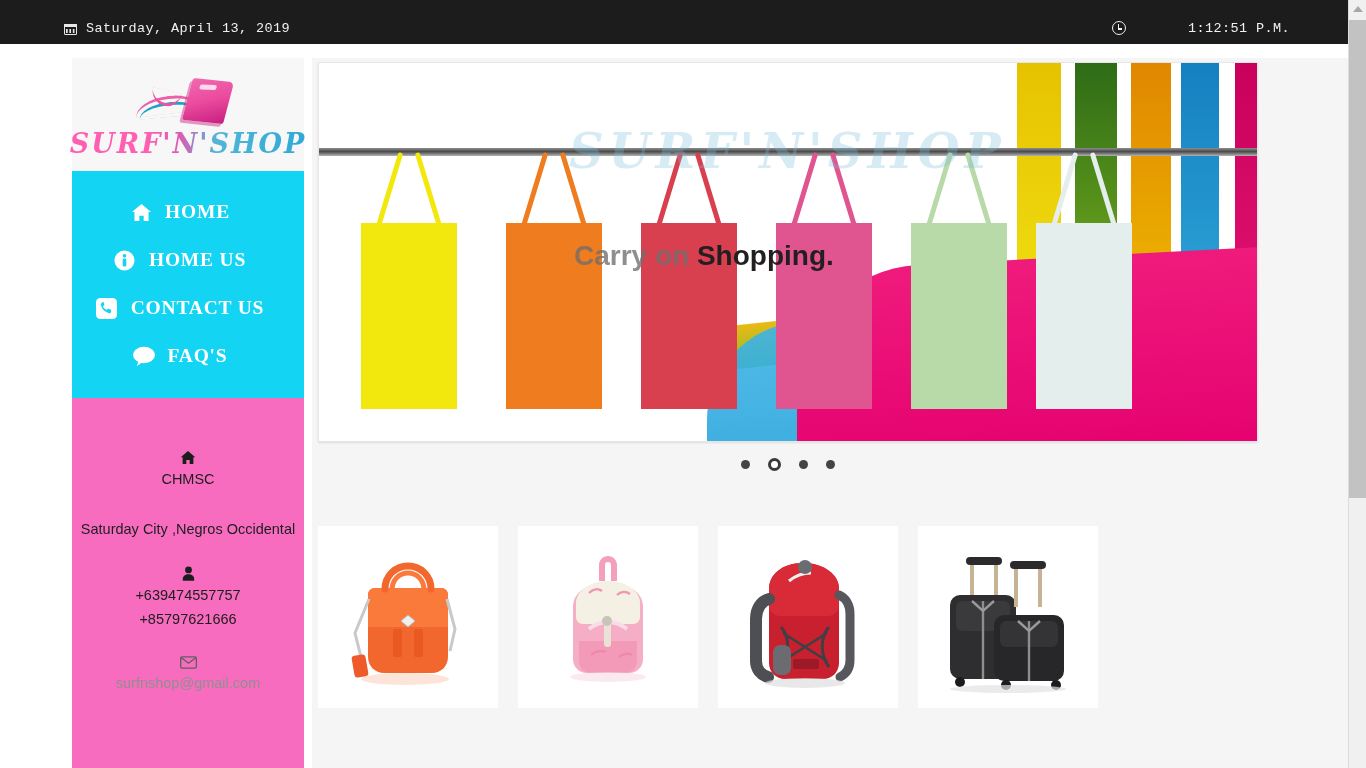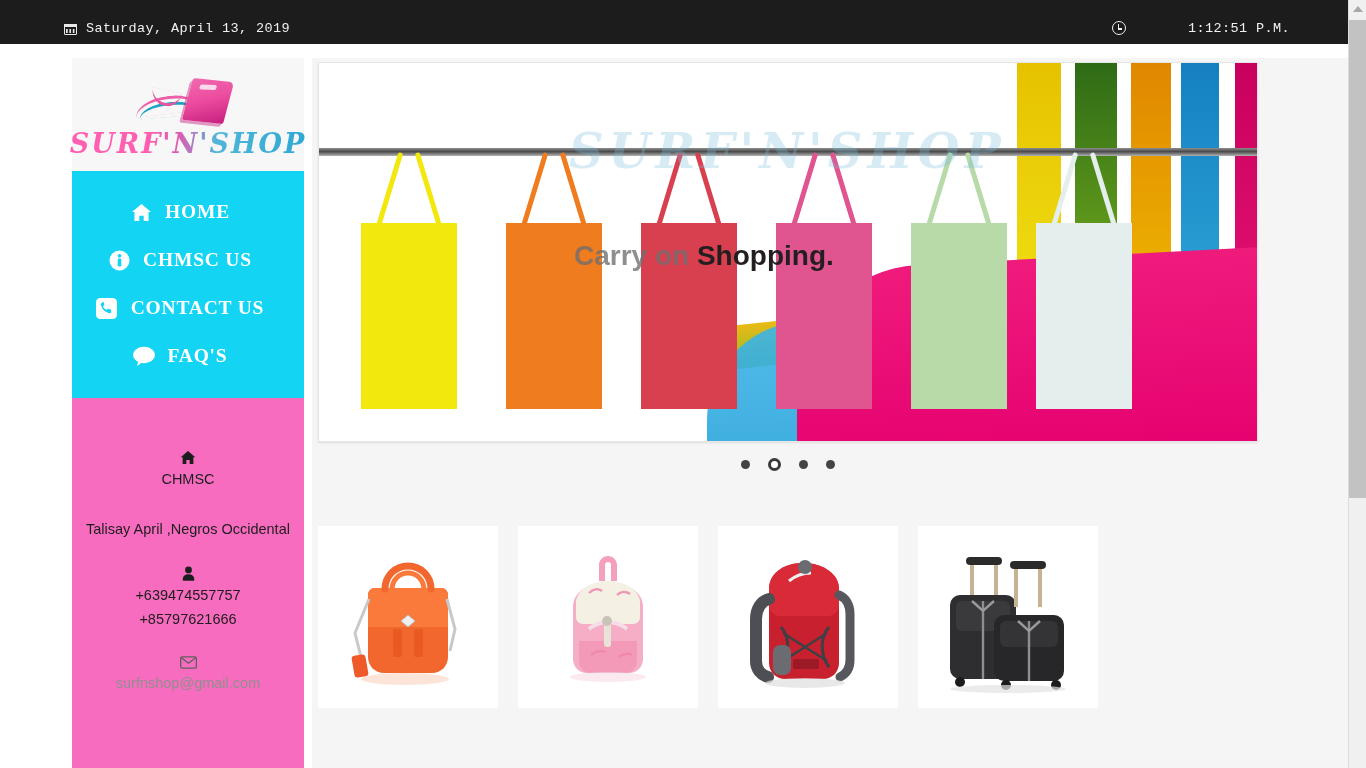--- a/index.html
+++ b/index.html
@@ -315,21 +315,21 @@
 
 
       <div class="nav-item" data-name="sidebar-item-about-us">
         <span class="nav-ico" data-name="info-icon">
           <svg width="21" height="21" viewBox="0 0 22 22">
             <circle cx="11" cy="11" r="10.5" fill="#fff"></circle>
             <circle cx="11" cy="6.1" r="1.9" fill="#14d4f4"></circle>
             <rect x="9.1" y="9" width="3.8" height="8.4" rx="1.2" fill="#14d4f4"></rect>
           </svg>
         </span>
-        <span data-name="sidebar-item-label">CHMSC US</span>
+        <span data-name="sidebar-item-label">HOME US</span>
       </div>
 
       <div class="nav-item" data-name="sidebar-item-contact-us">
         <span class="nav-ico" data-name="phone-icon">
           <svg width="21" height="21" viewBox="0 0 22 22">
             <rect x="0" y="0" width="22" height="22" rx="4.5" fill="#fff"></rect>
             <path d="M6.4 5.2c-.9 0-1.6.8-1.4 1.7.9 4.6 4.5 8.2 9.1 9.1.9.2 1.7-.5 1.7-1.4v-1.7c0-.6-.4-1.1-1-1.2l-1.9-.4c-.5-.1-1 .1-1.2.5l-.5.9c-1.7-.9-3.1-2.3-4-4l.9-.5c.5-.2.7-.7.6-1.2l-.4-1.9c-.1-.6-.6-1-1.2-1H6.4z" fill="#14d4f4"></path>
           </svg>
         </span>
         <span data-name="sidebar-item-label">CONTACT US</span>
@@ -348,21 +348,21 @@
     </nav>
 
     <div class="contact-box" data-name="sidebar-contact-info">
       <span class="contact-ico" data-name="home-icon">
         <svg width="16" height="15" viewBox="0 0 22 20" fill="#1d1d1d">
           <path d="M11 1 1 9.6h2.6V19h5.1v-5.6h4.6V19h5.1V9.6H21L11 1z"></path>
         </svg>
       </span>
       <div class="contact-line" data-name="contact-address-name">CHMSC</div>
       <div class="contact-gap-a"></div>
-      <div class="contact-line" data-name="contact-address-detail">Talisay April ,Negros Occidental</div>
+      <div class="contact-line" data-name="contact-address-detail">Saturday City ,Negros Occidental</div>
 
       <div class="contact-gap-b"></div>
       <span class="contact-ico" data-name="user-icon">
         <svg width="13" height="15" viewBox="0 0 16 18" fill="#1d1d1d">
           <circle cx="8" cy="4.6" r="4.2"></circle>
           <path d="M8 10c-4 0-7 2.4-7 5.4V18h14v-2.6c0-3-3-5.4-7-5.4z"></path>
         </svg>
       </span>
       <div class="contact-line" data-name="contact-phone-1">+639474557757</div>
       <div class="contact-line" data-name="contact-phone-2">+85797621666</div>

